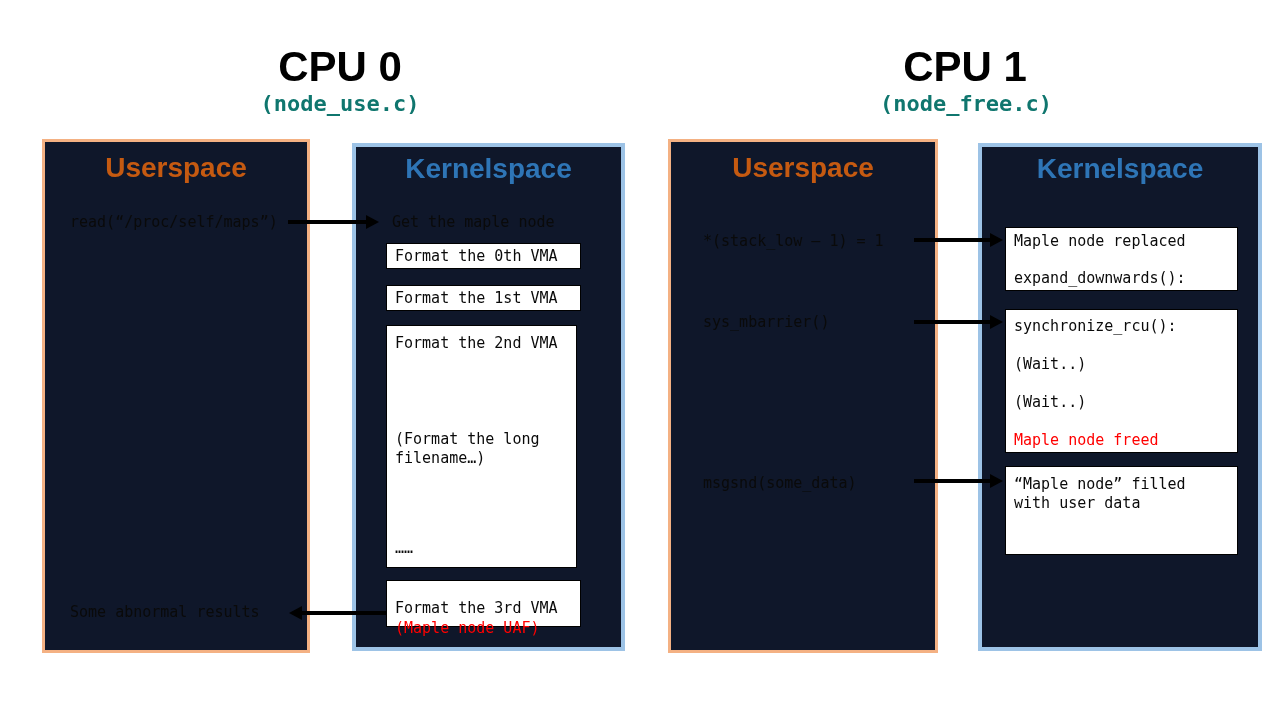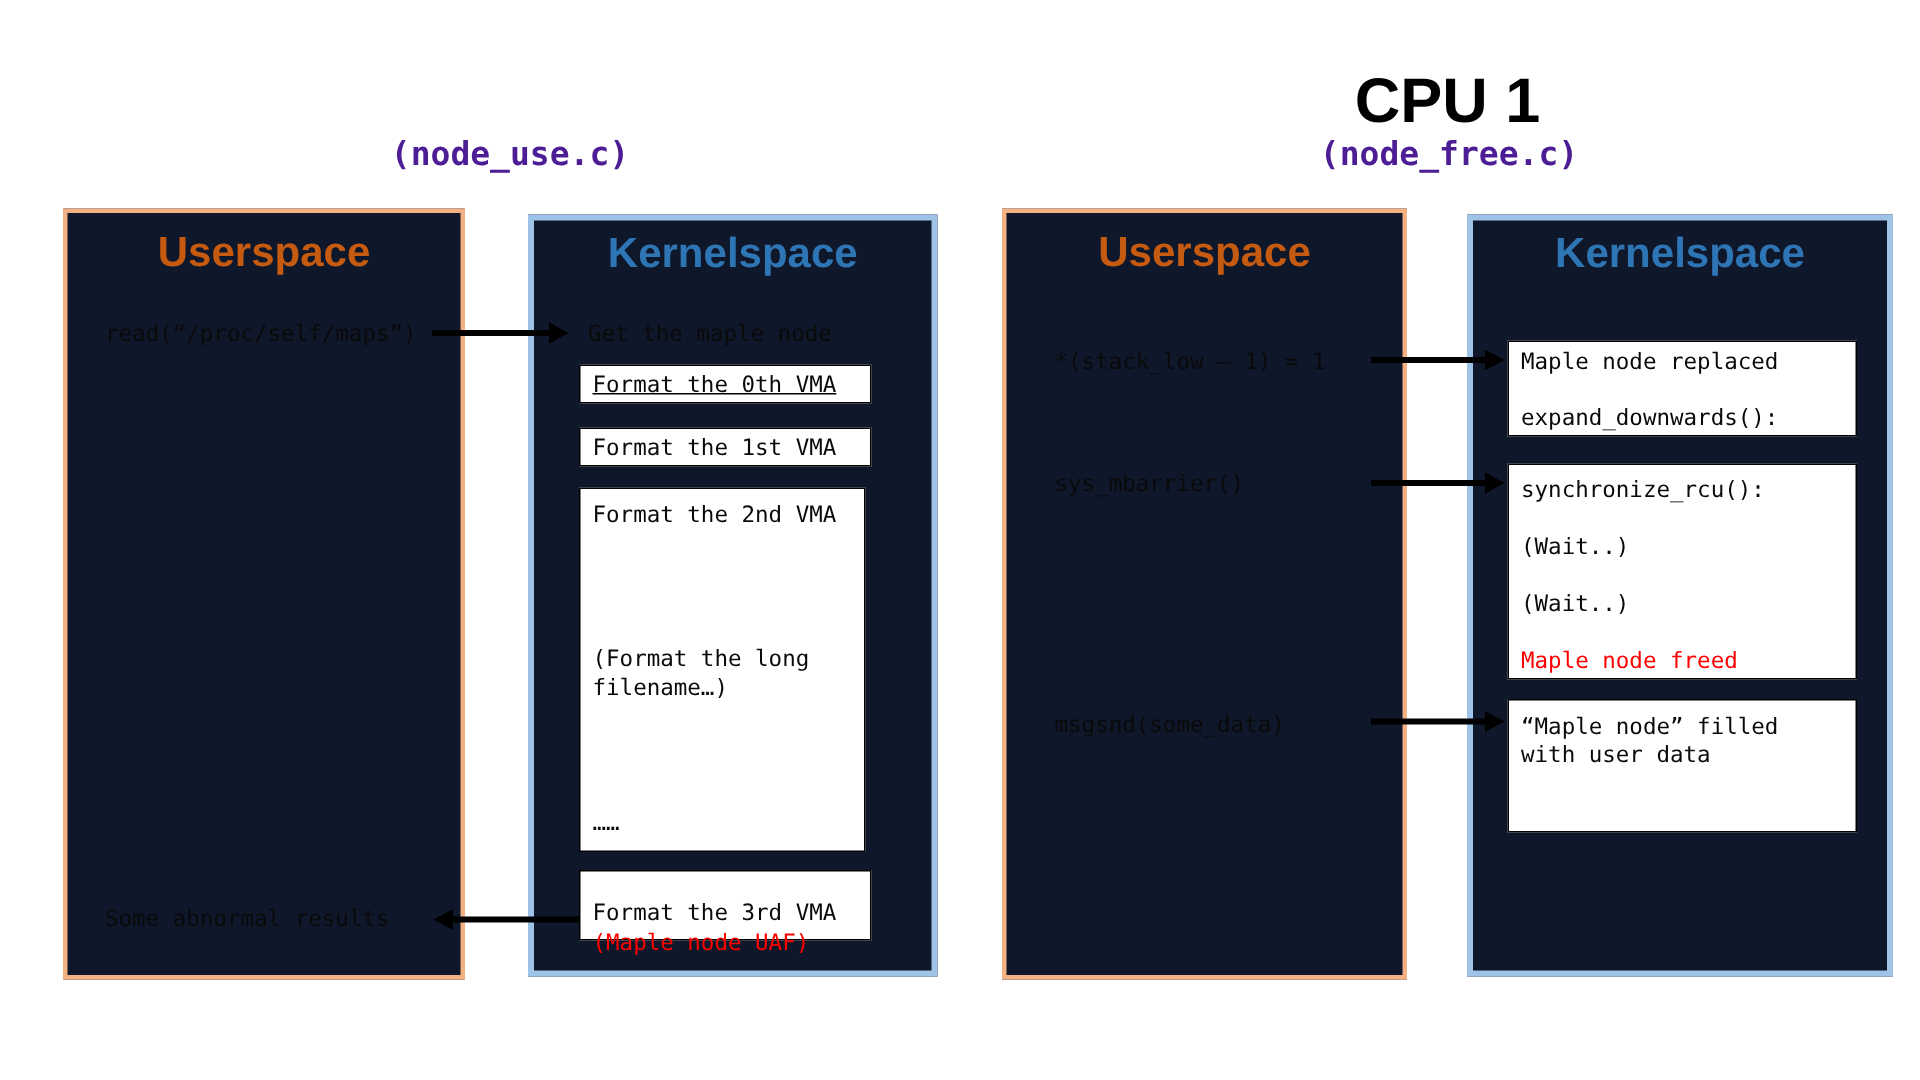--- a/index.html
+++ b/index.html
@@ -14,21 +14,21 @@
   .canvas {
     position:relative; width:1280px; height:720px; background:#ffffff;
     font-family:"DejaVu Sans Mono", monospace; overflow:hidden;
   }
   .abs { position:absolute; box-sizing:border-box; }
   .mono { font-size:15px; line-height:16px; color:#0a0a0a; white-space:pre; }
   .cpu-title {
     font-family:"Liberation Sans", sans-serif; font-size:42px; line-height:46px;
     font-weight:700; color:#000; text-align:center;
   }
-  .cpu-sub { font-size:22px; line-height:24px; font-weight:700; color:#4c1d95; text-align:center; white-space:pre; }
+  .cpu-sub { font-size:22px; line-height:24px; font-weight:700; color:#0f766e; text-align:center; white-space:pre; }
   .space-box { background:#0f172a; }
   .user-box { border:3px solid var(--userspace-border); }
   .kernel-box { border:4px solid var(--kernelspace-border); }
   .space-hdr {
     font-family:"Liberation Sans", sans-serif; font-size:28px; line-height:32px;
     font-weight:700; text-align:center;
   }
   .user-hdr { color:var(--userspace-title); margin-top:10px; }
   .kernel-hdr { color:var(--kernelspace-title); margin-top:6px; }
   .inner { border:1.5px solid #000; background:#fff; }
@@ -60,37 +60,38 @@
     content:""; position:absolute; right:100%; top:50%; transform:translateY(-50%);
     width:0; height:0; border-style:solid;
     border-width:7px 13px 7px 0; border-color:transparent #000 transparent transparent;
   }
 </style>
 </head>
 <body>
 
 <div class="canvas">
 
+  <div class="abs cpu-title" style="left:240px; top:44px; width:200px;">CPU 0</div>
   <div class="abs cpu-sub" style="left:235px; top:92px; width:210px;">(node_use.c)</div>
 
   <div class="abs cpu-title" style="left:865px; top:44px; width:200px;">CPU 1</div>
   <div class="abs cpu-sub" style="left:861px; top:92px; width:210px;">(node_free.c)</div>
 
   <div class="abs space-box user-box" style="left:42px; top:139px; width:268px; height:514px;">
     <div class="space-hdr user-hdr">Userspace</div>
   </div>
   <div class="abs mono" style="left:70px; top:214px;">read(“/proc/self/maps”)</div>
   <div class="abs mono" style="left:70px; top:604px;">Some abnormal results</div>
 
   <div class="abs space-box kernel-box" style="left:352px; top:143px; width:273px; height:508px;">
     <div class="space-hdr kernel-hdr">Kernelspace</div>
   </div>
   <div class="abs mono" style="left:392px; top:214px;">Get the maple node</div>
 
-  <div class="abs inner vcenter" style="left:386px; top:243px; width:195px; height:26px;text-decoration:underline;">
+  <div class="abs inner vcenter" style="left:386px; top:243px; width:195px; height:26px;">
     <span class="mono-line">Format the 0th VMA</span>
   </div>
 
   <div class="abs inner vcenter" style="left:386px; top:285px; width:195px; height:26px;">
     <span class="mono-line">Format the 1st VMA</span>
   </div>
 
   <div class="abs inner tallbox" style="left:386px; top:325px; width:191px; height:243px;">
     <span class="mono-line">Format the 2nd VMA</span>
     <span class="mono-line wrapline gap-long" style="line-height:19px;">(Format the long filename…)</span>

